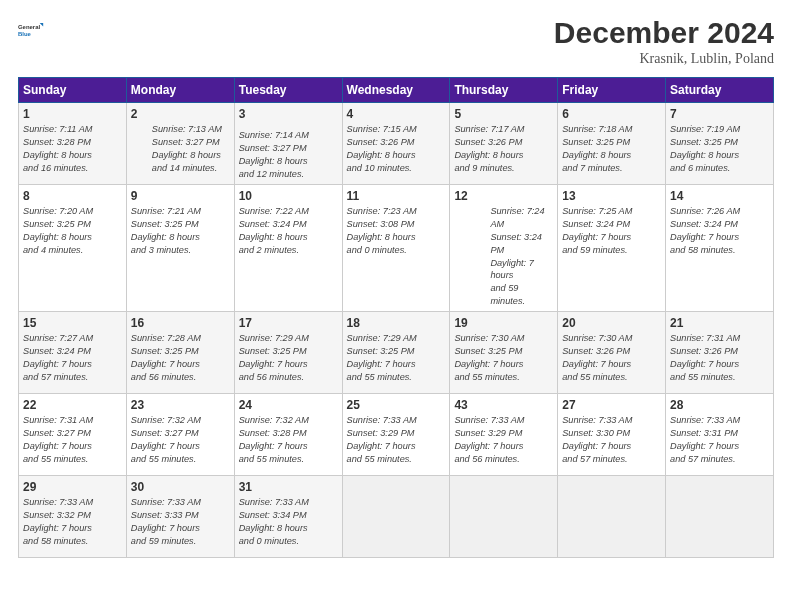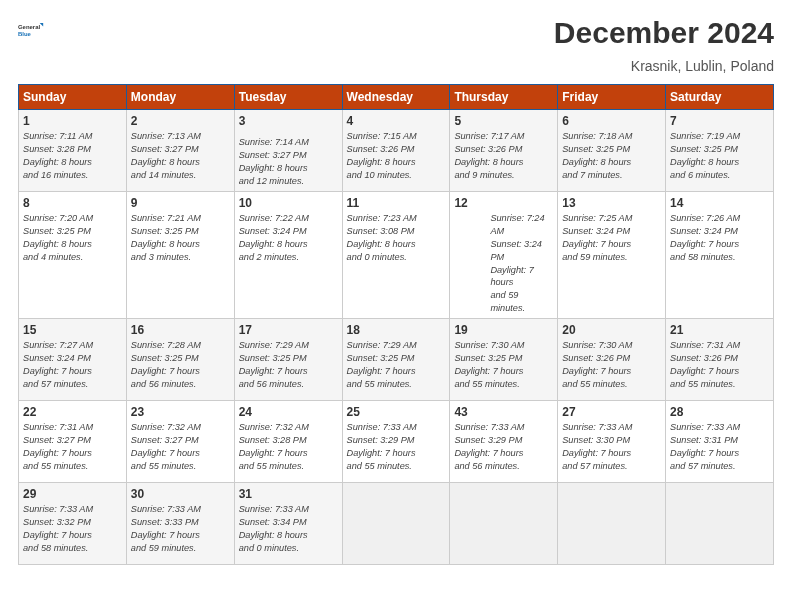--- a/index.html
+++ b/index.html
@@ -36,29 +36,30 @@
     }
     .main-title {
       font-size: 30px;
       font-weight: bold;
       color: #333;
       line-height: 1.1;
     }
     .subtitle {
       font-size: 14px;
       color: #555;
-      margin-top: 9px;
+      margin-top: 2px;
+      font-family: Liberation Serif, serif;
     }
     .calendar {
       width: 100%;
       border-collapse: collapse;
       border: 1px solid #ccc;
     }
     .calendar th {
-      background: #c2410c;
+      background: #4c1d95;
       color: #fff;
       font-size: 12px;
       font-weight: bold;
       padding: 5px 4px;
       text-align: left;
       border: 1px solid #1e5a9a;
     }
     .calendar td {
       vertical-align: top;
       border: 1px solid #ccc;
@@ -126,21 +127,21 @@
     <tr>
           <td>
             <span class="day-num">1</span>
             <div class="day-info" style="white-space: pre-line;">Sunrise: 7:11 AM
 Sunset: 3:28 PM
 Daylight: 8 hours
 and 16 minutes.</div>
           </td>
           <td>
             <span class="day-num">2</span>
-            <div class="day-info" style="white-space: pre-line;">Sunrise: 7:13 AM
+            <div class="day-info" style="white-space: pre-line; margin-left: 21px;">Sunrise: 7:13 AM
 Sunset: 3:27 PM
 Daylight: 8 hours
 and 14 minutes.</div>
           </td>
           <td>
             <span class="day-num">3</span>
             <div class="day-info" style="white-space: pre-line; margin-top: 8px;">Sunrise: 7:14 AM
 Sunset: 3:27 PM
 Daylight: 8 hours
 and 12 minutes.</div>

